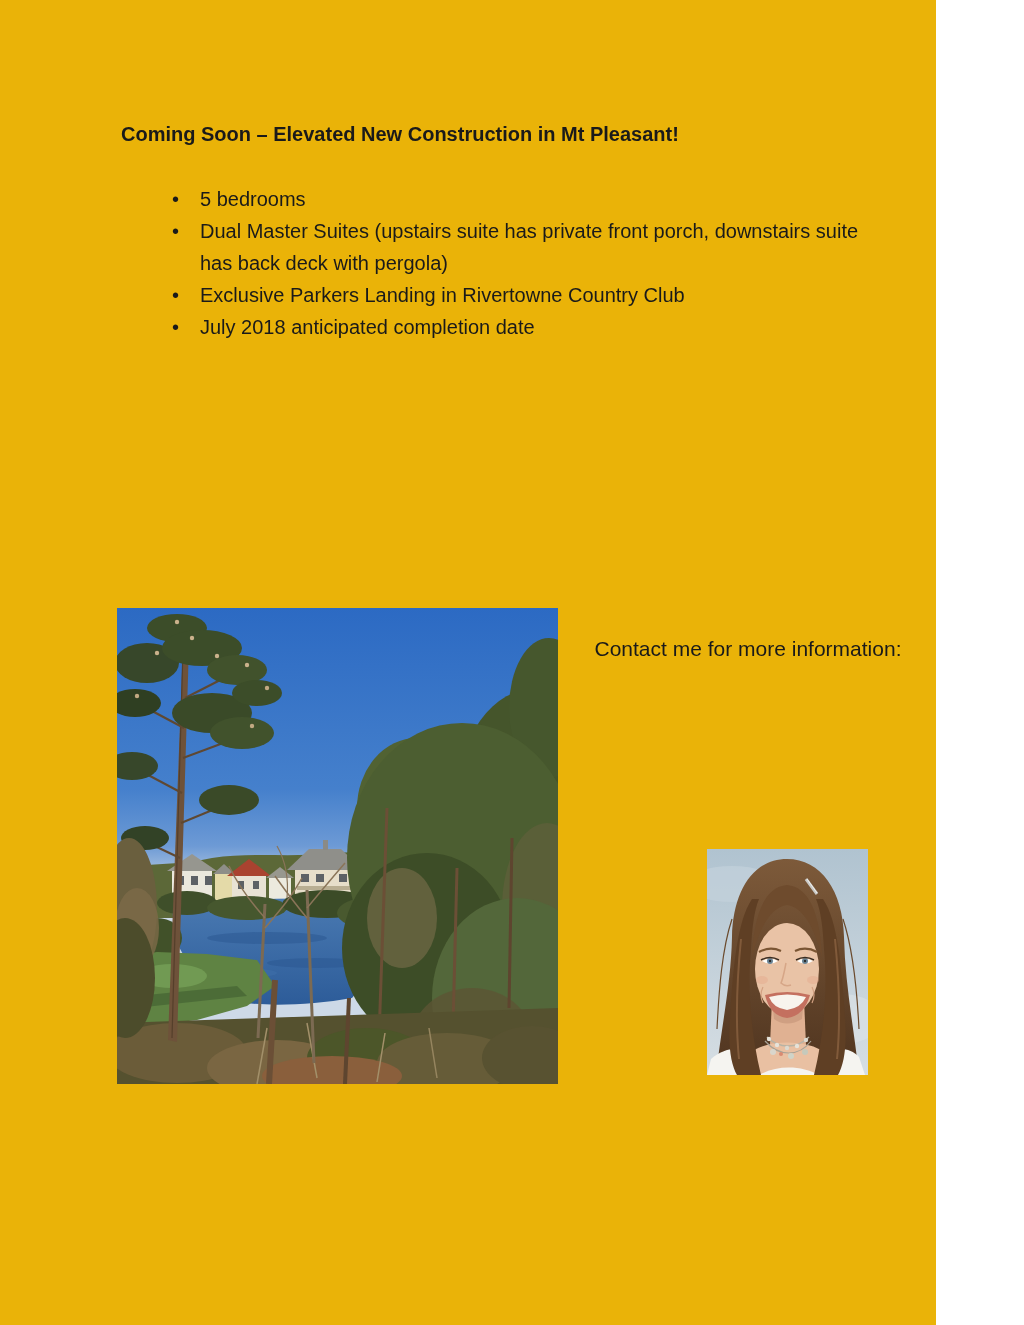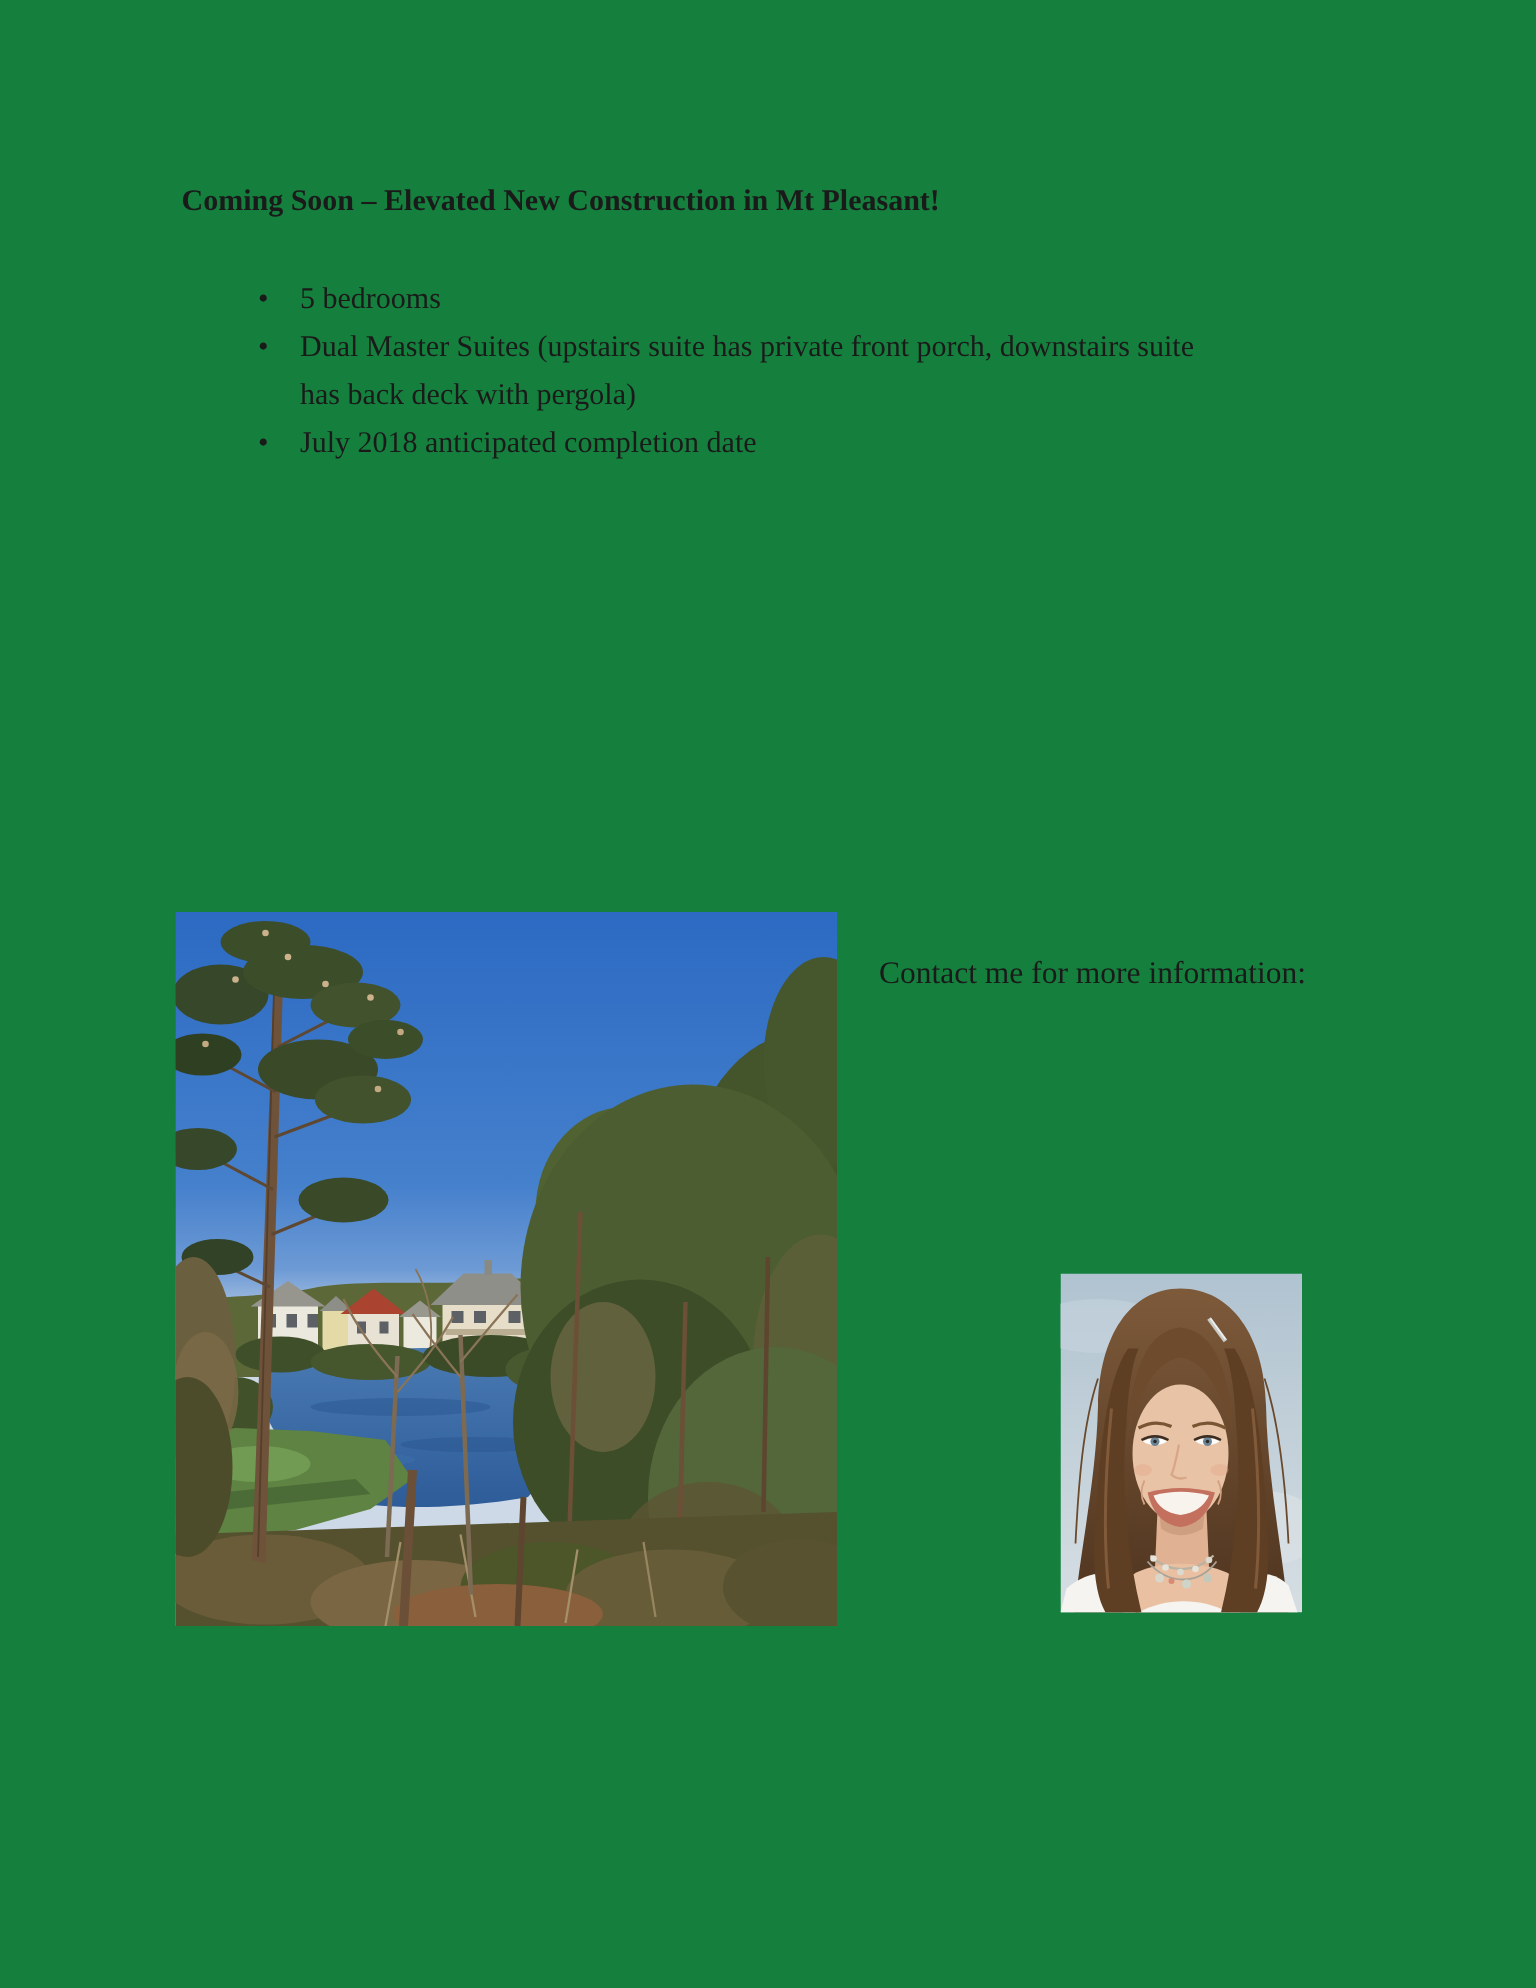--- a/index.html
+++ b/index.html
@@ -1,21 +1,21 @@
 <!DOCTYPE html>
 <html><head>
 <meta charset="utf-8">
 <style>
   html, body { margin: 0; padding: 0; background: #ffffff; }
   .page {
     position: relative;
-    width: 1024px;
+    width: 936px;
     height: 1325px;
-    background: #15803d;
-    font-family: Liberation Serif, serif;
+    background: #eab308;
+    font-family: Liberation Sans, sans-serif;
     color: #1a1a1a;
     overflow: hidden;
   }
   .title {
     position: absolute;
     left: 121px;
     top: 123px;
     font-size: 20px;
     font-weight: bold;
     white-space: nowrap;
@@ -55,24 +55,24 @@
   .photo-caption {
     position: absolute;
     left: 180px;
     top: 1097px;
     font-size: 18px;
     color: #222222;
     white-space: nowrap;
   }
   .contact {
     position: absolute;
-    left: 586px;
+    left: 538px;
     top: 634px;
     width: 420px;
-    text-align: left;
+    text-align: center;
     font-size: 21px;
   }
   .contact-intro { line-height: 29px; margin-bottom: 14px; }
   .contact-lines div { line-height: 28.5px; }
   .headshot-photo {
     position: absolute;
     left: 707px;
     top: 849px;
     width: 161px;
     height: 226px;
@@ -82,20 +82,21 @@
 <body>
 
 <div class="page">
 
   <div class="title">Coming Soon – Elevated New Construction in Mt Pleasant!</div>
 
   <ul class="features">
     <li>5 bedrooms</li>
     <li>Dual Master Suites (upstairs suite has private front porch, downstairs suite
 has back deck with pergola)</li>
+    <li>Exclusive Parkers Landing in Rivertowne Country Club</li>
     <li>July 2018 anticipated completion date</li>
   </ul>
 
   <div class="pond-photo">
     <svg width="441" height="476" viewBox="0 0 441 476" xmlns="http://www.w3.org/2000/svg">
       <defs>
         <linearGradient id="sky" x1="0" y1="0" x2="0" y2="1">
           <stop offset="0" stop-color="#2c6ac3"></stop>
           <stop offset="0.38" stop-color="#4580cc"></stop>
           <stop offset="0.50" stop-color="#6d9ad5"></stop>

